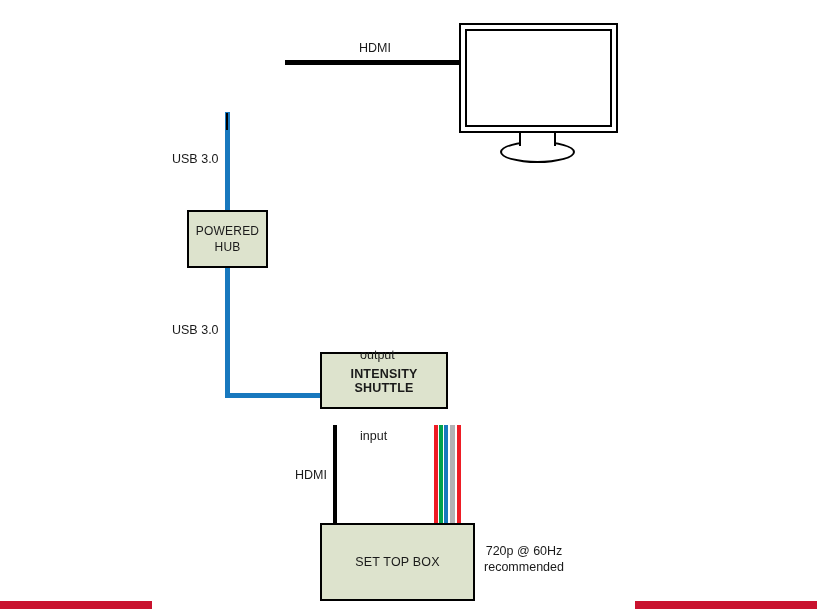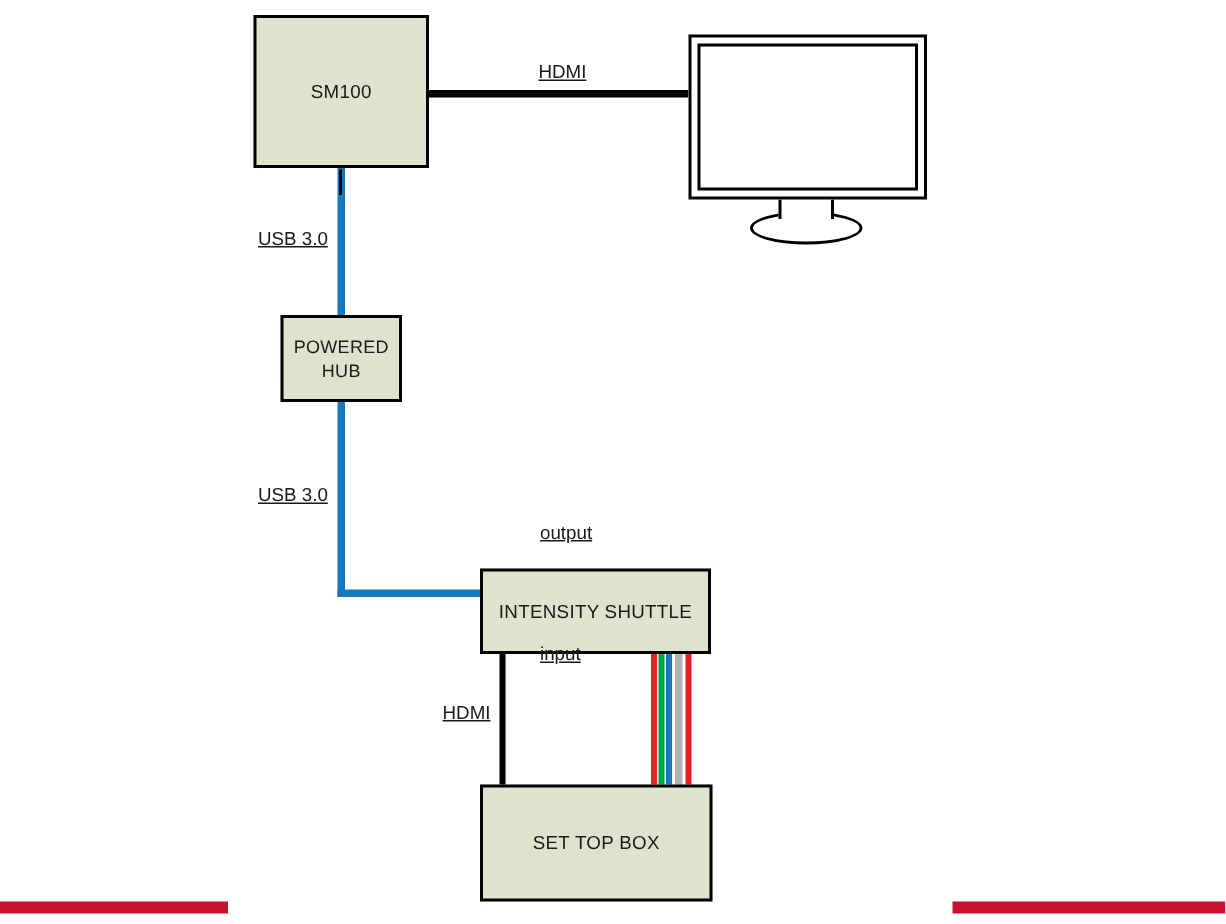--- a/index.html
+++ b/index.html
@@ -23,41 +23,41 @@
     display: flex;
     align-items: center;
     justify-content: center;
     text-align: center;
     font-size: 12.5px;
     letter-spacing: 0.2px;
   }
   #node-sm100             { left: 169px; top: 10px;  width: 117px; height: 102px; }
   #node-powered-hub       { left: 187px; top: 210px; width: 81px;  height: 58px;
                             font-size: 12px; line-height: 16px; padding: 0 6px; }
-  #node-intensity-shuttle { left: 320px; top: 379px; width: 154px; height: 57px; }
+  #node-intensity-shuttle { left: 320px; top: 352px; width: 128px; height: 57px; font-weight: bold; }
   #node-set-top-box       { left: 320px; top: 523px; width: 155px; height: 78px; }
 
   
   .line { position: absolute; }
   #hdmi-line-top   { left: 285px; top: 60px;  width: 174px; height: 5px; background: #000000; }
   #usb-line-1      { left: 225px; top: 112px; width: 5px;   height: 98px; background: #1878be; }
   #usb-line-1-tick { left: 226px; top: 113px; width: 2px;   height: 17px; background: #000000; }
   #usb-line-2v     { left: 225px; top: 268px; width: 5px;   height: 130px; background: #1878be; }
   #usb-line-2h     { left: 225px; top: 393px; width: 95px;  height: 5px;  background: #1878be; }
   #hdmi-line-low   { left: 333px; top: 425px; width: 4px;   height: 99px; background: #000000; }
 
   .cable { position: absolute; top: 425px; height: 99px; }
   #cable-red-1  { left: 434px; width: 4px; background: #ee1c25; }
   #cable-green  { left: 439px; width: 4px; background: #00a14d; }
   #cable-blue   { left: 444px; width: 4px; background: #1878be; }
   #cable-gray   { left: 450px; width: 5px; background: #b2b2b5; }
   #cable-red-2  { left: 457px; width: 4px; background: #ee1c25; }
 
   
-  .lbl { position: absolute; font-size: 12.5px; white-space: nowrap; text-decoration: underline; }
+  .lbl { position: absolute; font-size: 12.5px; white-space: nowrap; }
   #label-hdmi-top   { left: 340px; top: 41px;  width: 70px; text-align: center; }
   #label-usb-upper  { left: 172px; top: 152px; }
   #label-usb-lower  { left: 172px; top: 323px; }
   #label-output     { left: 360px; top: 348px; width: 75px; text-align: left; }
   #label-input      { left: 360px; top: 429px; width: 75px; }
   #label-hdmi-lower { left: 283px; top: 468px; width: 44px; text-align: right; }
   #label-recommend  { left: 467px; top: 543px; width: 114px; text-align: center;
                       white-space: normal; line-height: 16px; }
 
   
@@ -96,23 +96,20 @@
   <div class="line" id="usb-line-2v"></div>
   <div class="line" id="usb-line-2h"></div>
   <div class="line" id="hdmi-line-low"></div>
 
   <div class="cable" id="cable-red-1"></div>
   <div class="cable" id="cable-green"></div>
   <div class="cable" id="cable-blue"></div>
   <div class="cable" id="cable-gray"></div>
   <div class="cable" id="cable-red-2"></div>
 
-  <div class="node" id="node-sm100">
-    <span>SM100</span>
-  </div>
   <div class="node" id="node-powered-hub">
     <span>POWERED HUB</span>
   </div>
   <div class="node" id="node-intensity-shuttle">
     <span>INTENSITY SHUTTLE</span>
   </div>
   <div class="node" id="node-set-top-box">
     <span>SET TOP BOX</span>
   </div>
 
@@ -121,17 +118,21 @@
   <div class="abs" id="monitor-outer">
     <div id="monitor-screen"></div>
   </div>
 
   <div class="lbl" id="label-hdmi-top">HDMI</div>
   <div class="lbl" id="label-usb-upper">USB 3.0</div>
   <div class="lbl" id="label-usb-lower">USB 3.0</div>
   <div class="lbl" id="label-output">output</div>
   <div class="lbl" id="label-input">input</div>
   <div class="lbl" id="label-hdmi-lower">HDMI</div>
+  <div class="lbl" id="label-recommend">
+    <span>720p @ 60Hz</span><br>
+    <span>recommended</span>
+  </div>
 
   <div class="red-bar" id="red-bar-left"></div>
   <div class="red-bar" id="red-bar-right"></div>
 
 </div>
 
 </body></html>

